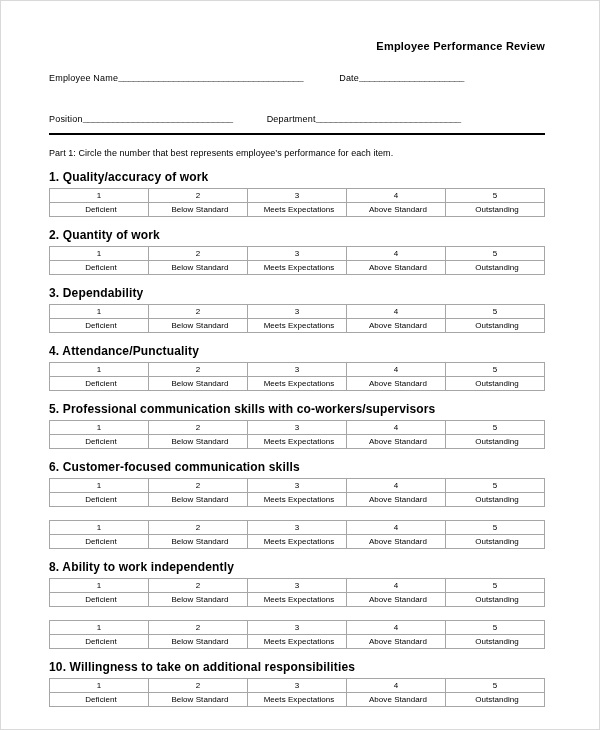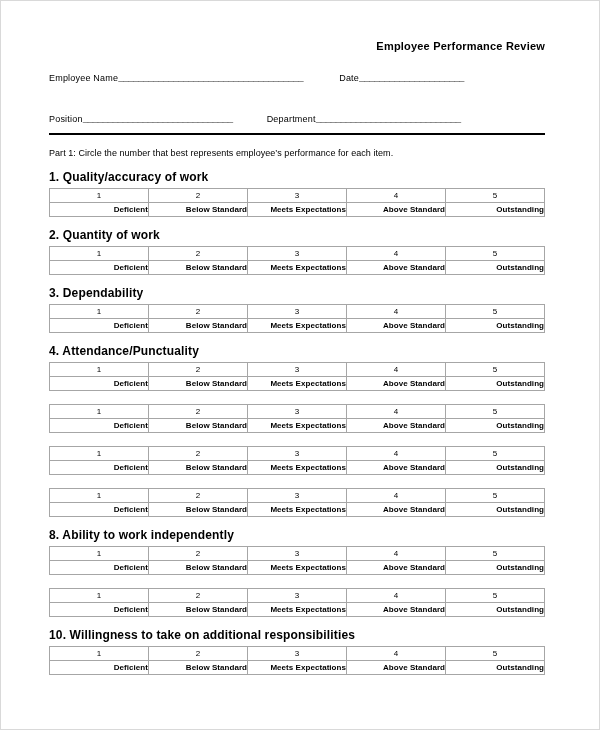--- a/index.html
+++ b/index.html
@@ -116,24 +116,23 @@
     font-size: 8px;
     line-height: 11px;
     letter-spacing: 0.05px;
     padding: 0;
   }
   table.rating tr.scores td {
     text-align: center;
     vertical-align: middle;
   }
   table.rating tr.labels td {
-    text-align: right;
+    text-align: center;
     vertical-align: middle;
     padding-left: 4px;
-    font-weight: bold;
   }
 </style>
 </head>
 <body>
 
 <div class="page">
   <div class="content">
 
     <div class="doc-title">Employee Performance Review</div>
 
@@ -238,40 +237,42 @@
                 <td>Deficient</td>
                 <td>Below Standard</td>
                 <td>Meets Expectations</td>
                 <td>Above Standard</td>
                 <td>Outstanding</td>
               </tr>
             </tbody>
           </table>
         </div>
         <div class="item">
-          <table class="rating">
-            <tbody>
-              <tr class="scores">
-                <td>1</td>
-                <td>2</td>
-                <td>3</td>
-                <td>4</td>
-                <td>5</td>
-              </tr>
-              <tr class="labels">
-                <td>Deficient</td>
-                <td>Below Standard</td>
-                <td>Meets Expectations</td>
-                <td>Above Standard</td>
-                <td>Outstanding</td>
-              </tr>
-            </tbody>
-          </table>
-        </div>
-        <div class="item">
+          <div class="item-heading">5. Professional communication skills with co-workers/supervisors</div>
+          <table class="rating">
+            <tbody>
+              <tr class="scores">
+                <td>1</td>
+                <td>2</td>
+                <td>3</td>
+                <td>4</td>
+                <td>5</td>
+              </tr>
+              <tr class="labels">
+                <td>Deficient</td>
+                <td>Below Standard</td>
+                <td>Meets Expectations</td>
+                <td>Above Standard</td>
+                <td>Outstanding</td>
+              </tr>
+            </tbody>
+          </table>
+        </div>
+        <div class="item">
+          <div class="item-heading">6. Customer-focused communication skills</div>
           <table class="rating">
             <tbody>
               <tr class="scores">
                 <td>1</td>
                 <td>2</td>
                 <td>3</td>
                 <td>4</td>
                 <td>5</td>
               </tr>
               <tr class="labels">

